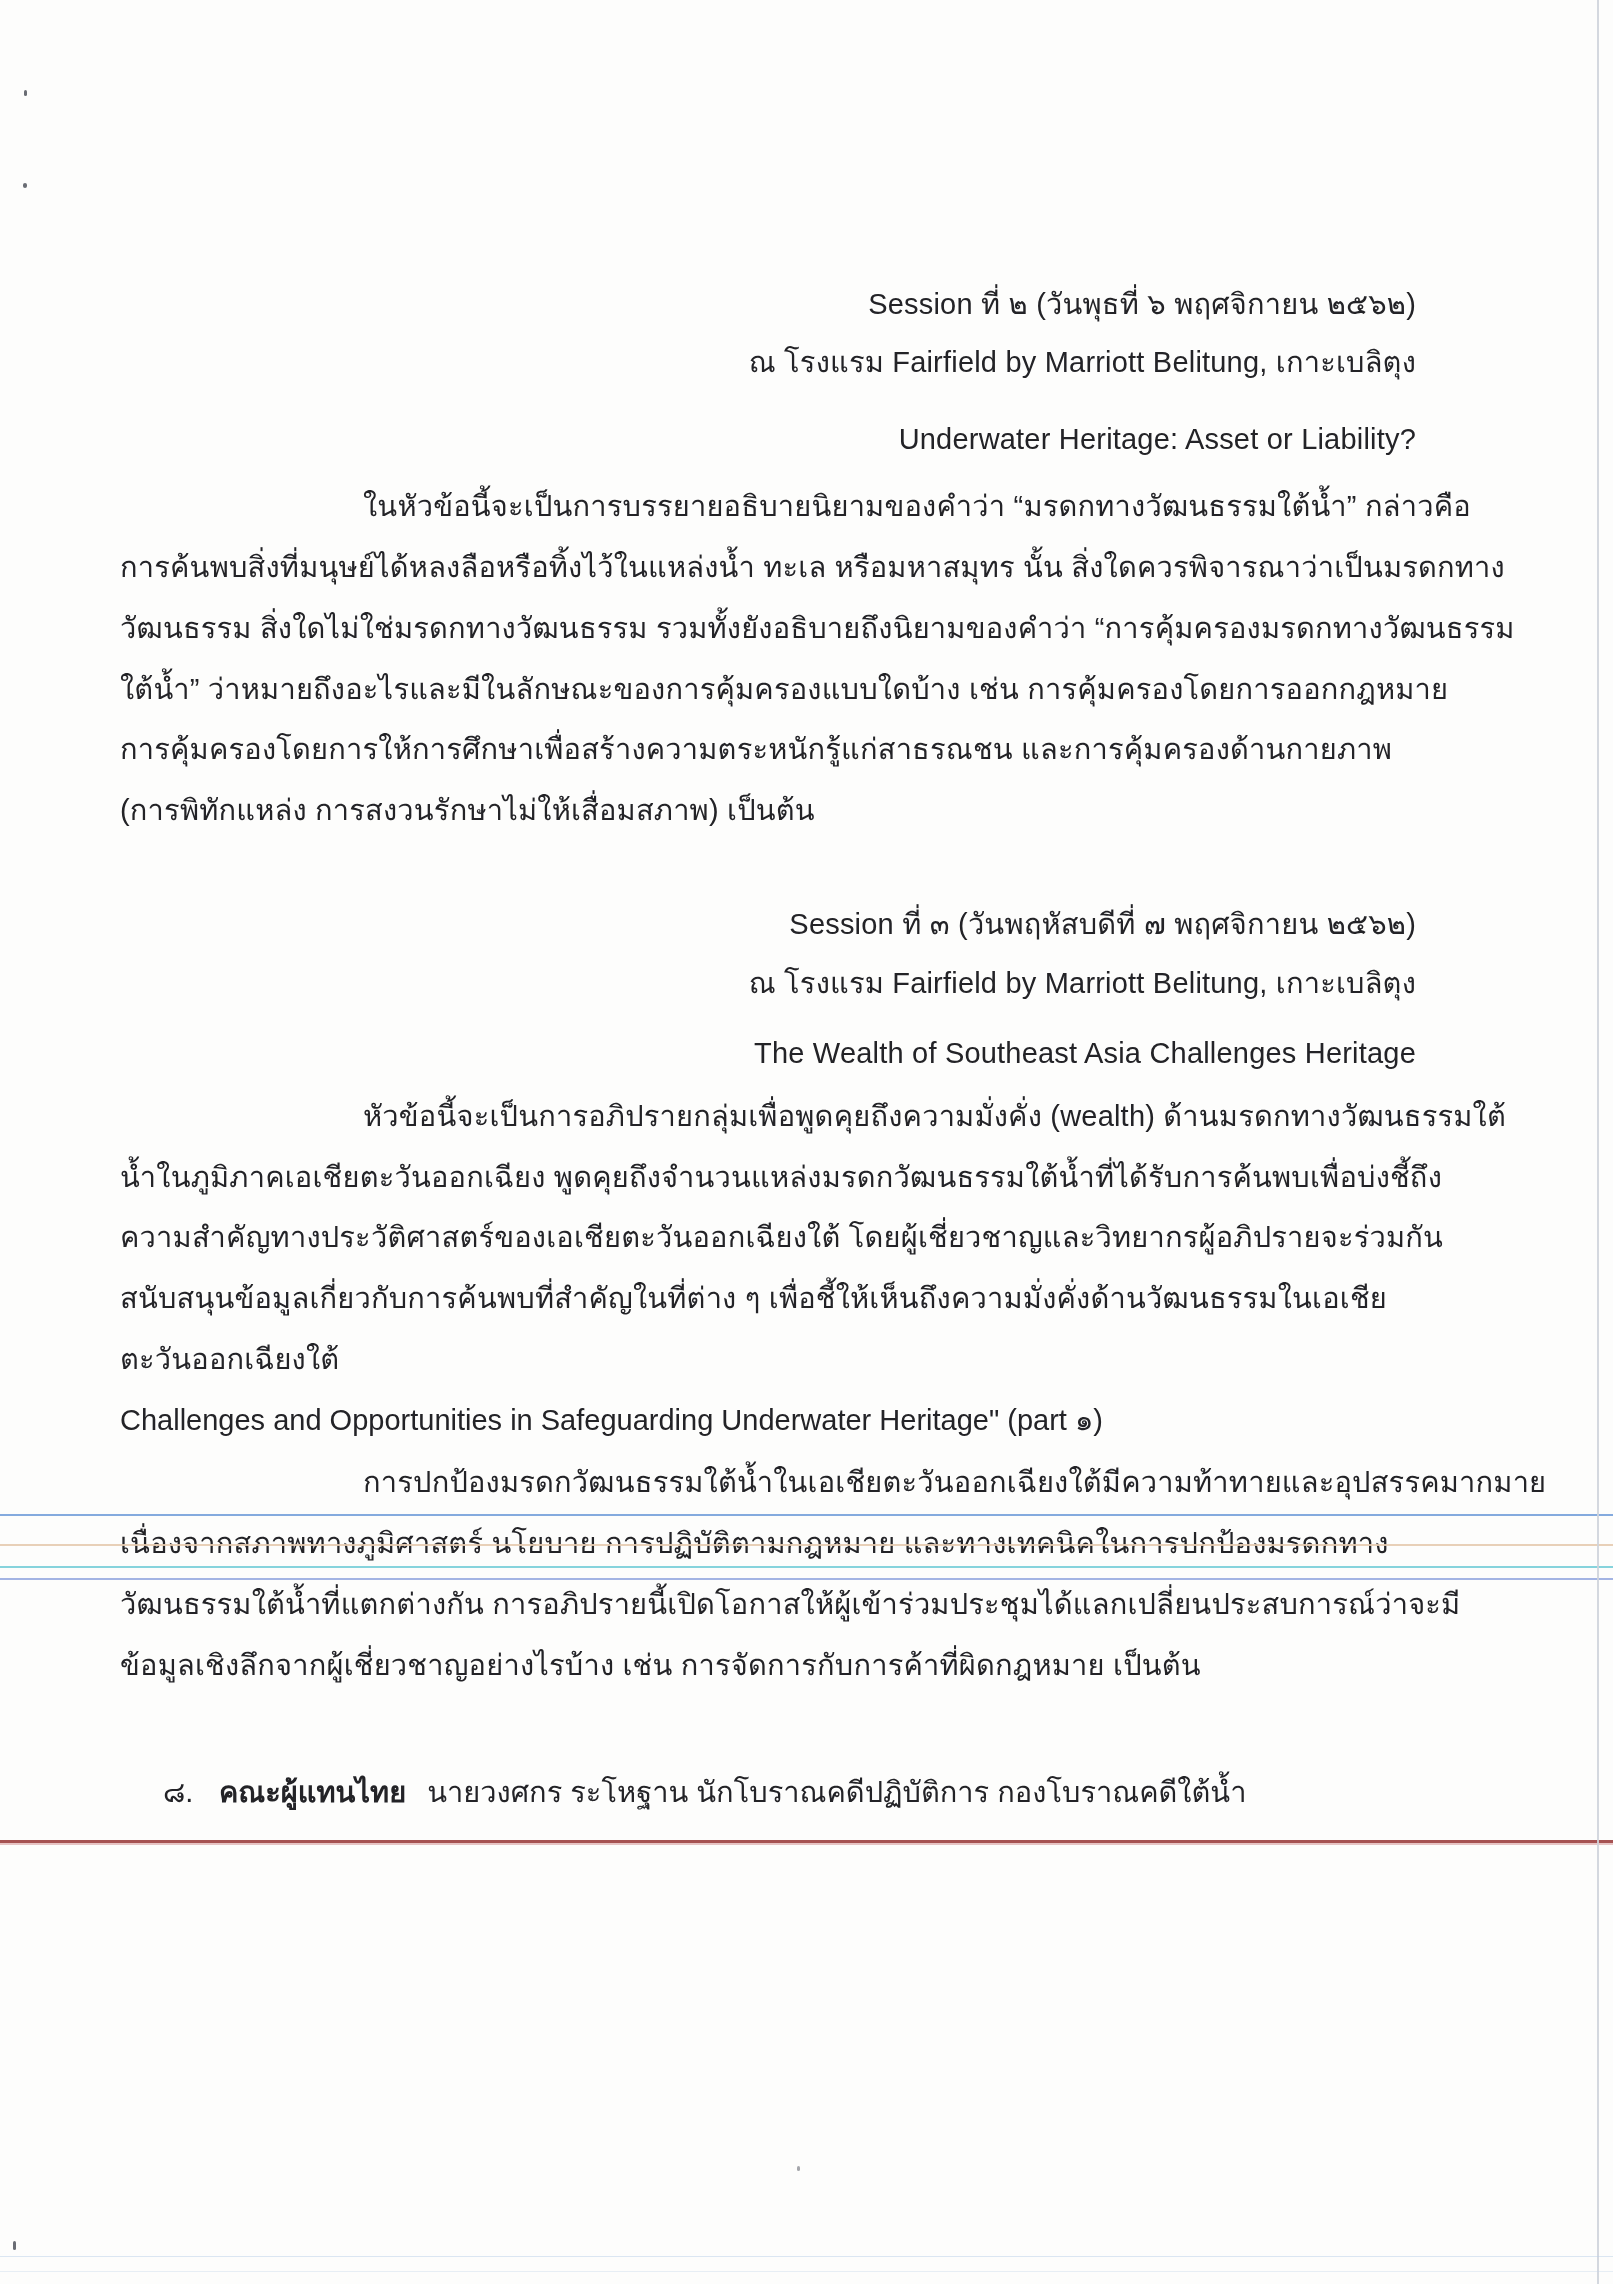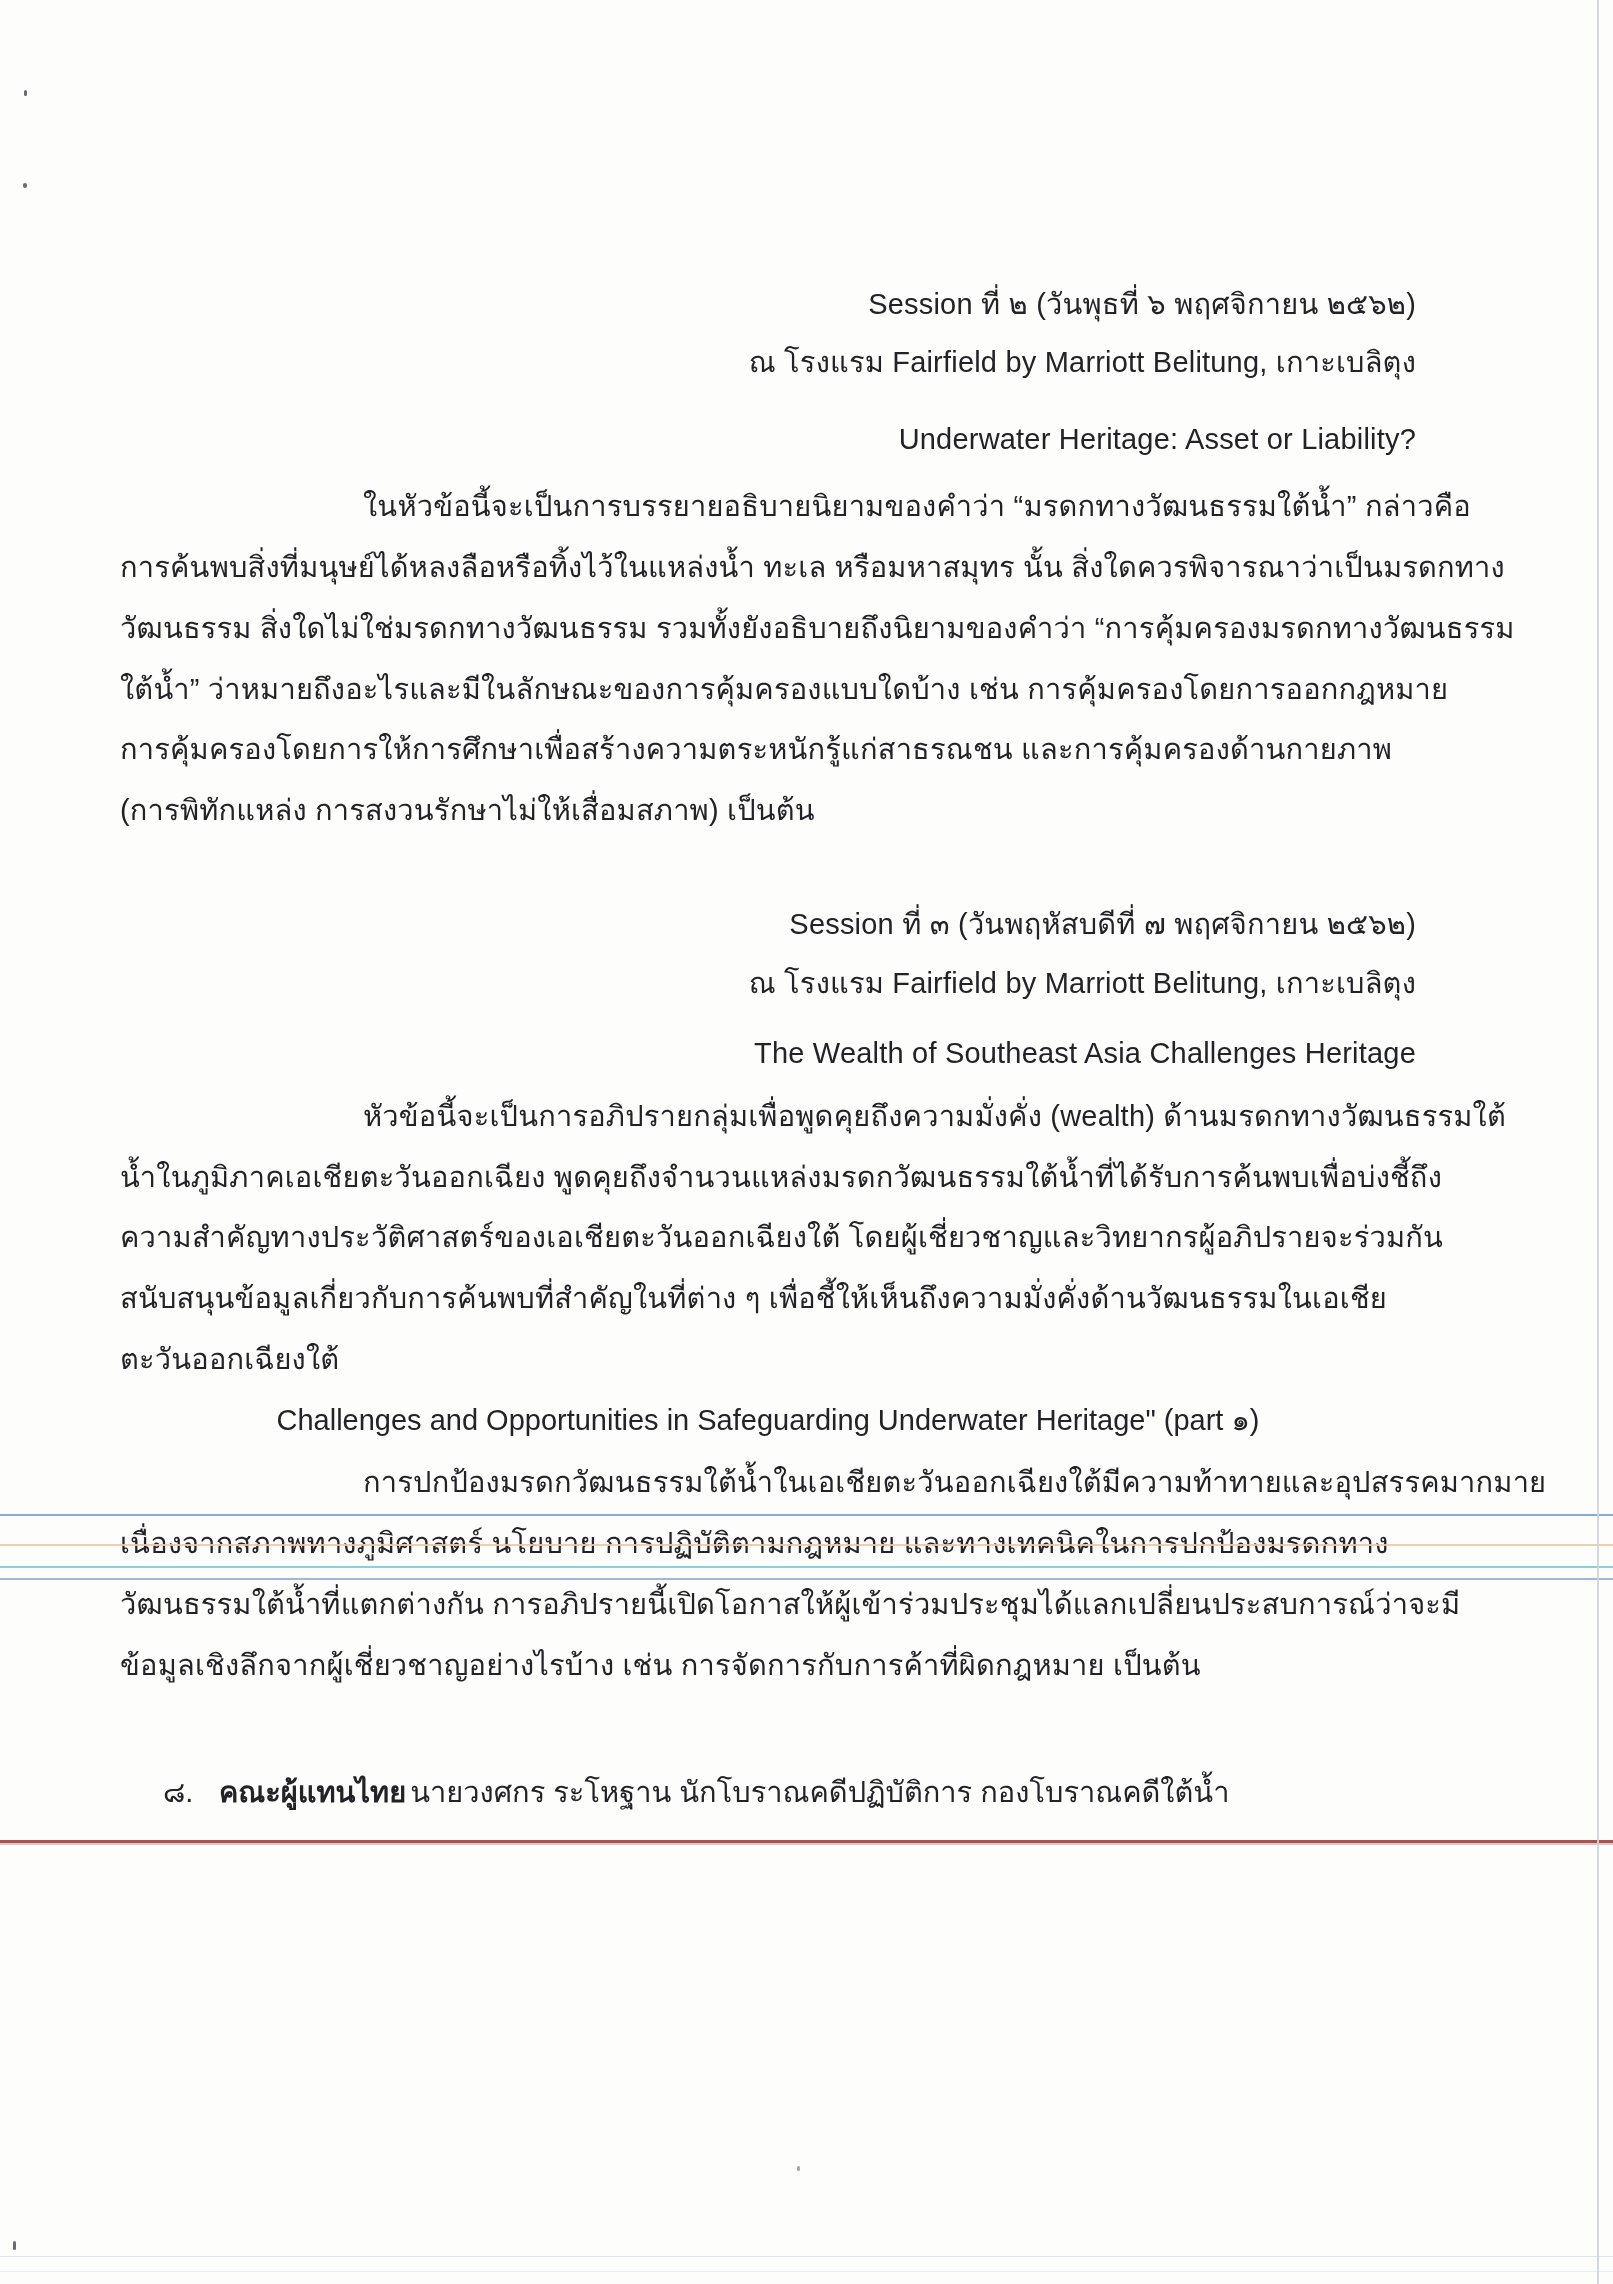--- a/index.html
+++ b/index.html
@@ -25,32 +25,31 @@
     font-size: 29px;
     line-height: 45px;
     white-space: nowrap;
     letter-spacing: 0.2px;
   }
   .indent { padding-left: 243px; }
   .heading-line { font-size: 29px; text-align: right; }
   .centered {
     left: 120px;
     width: 1296px;
-    text-align: center;
     font-size: 29px;
     white-space: nowrap;
   }
   .delegate {
     left: 163px;
     width: 1296px;
     font-size: 29px;
     white-space: nowrap;
   }
   .delegate .num { margin-right: 25.5px; }
-  .delegate .bold { font-weight: bold; margin-right: 4px; }
+  .delegate .bold { font-weight: bold; margin-right: 21px; }
   .hline {
     left: 0;
     width: 1613px;
   }
   .vline {
     top: 0;
     height: 2285px;
   }
   .speck {
     background: #6a6d74;

